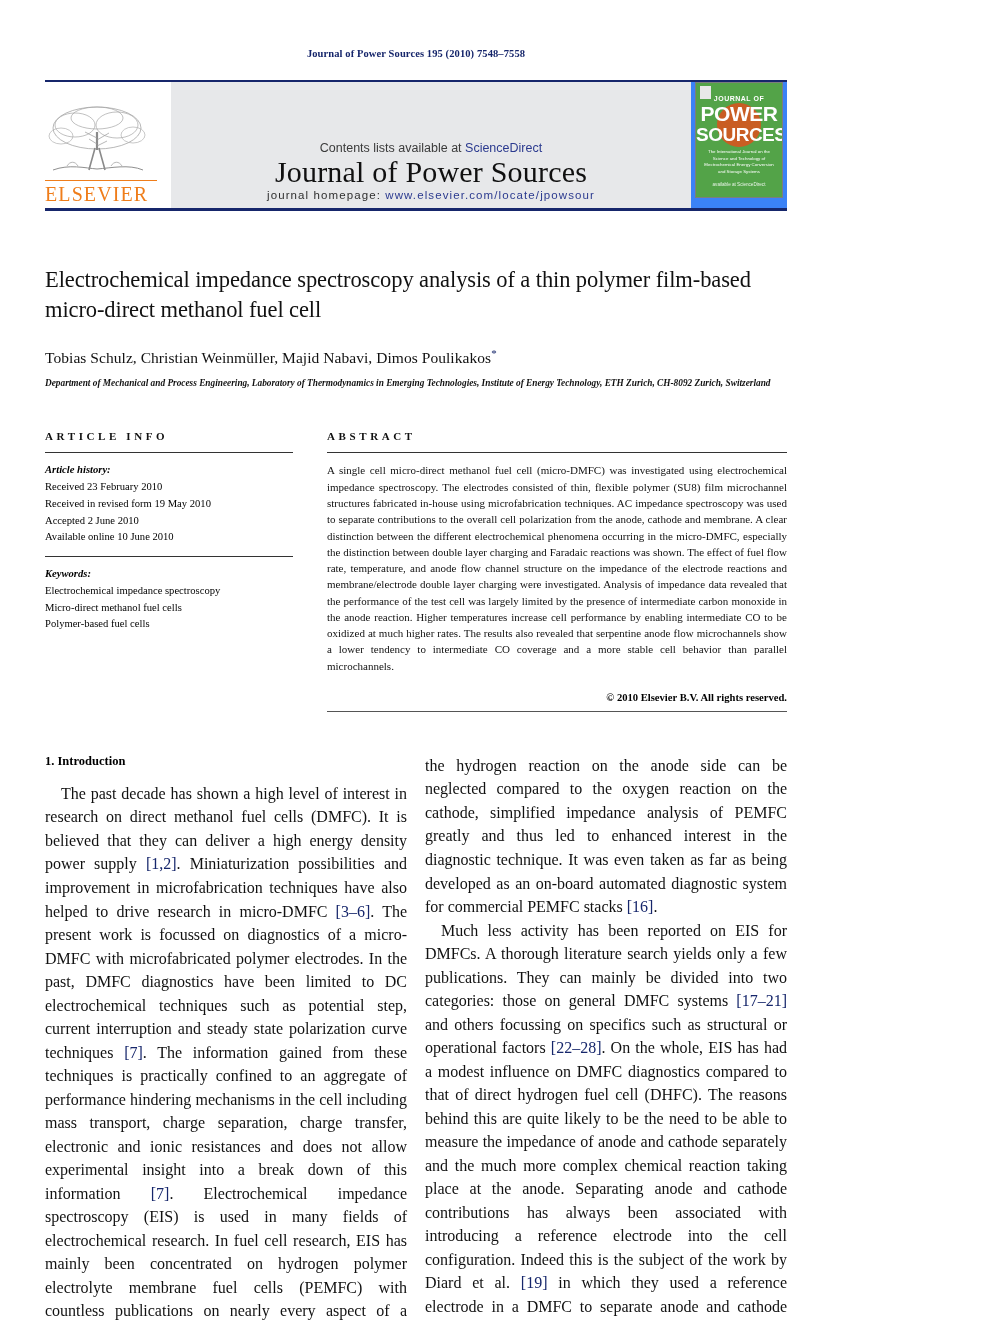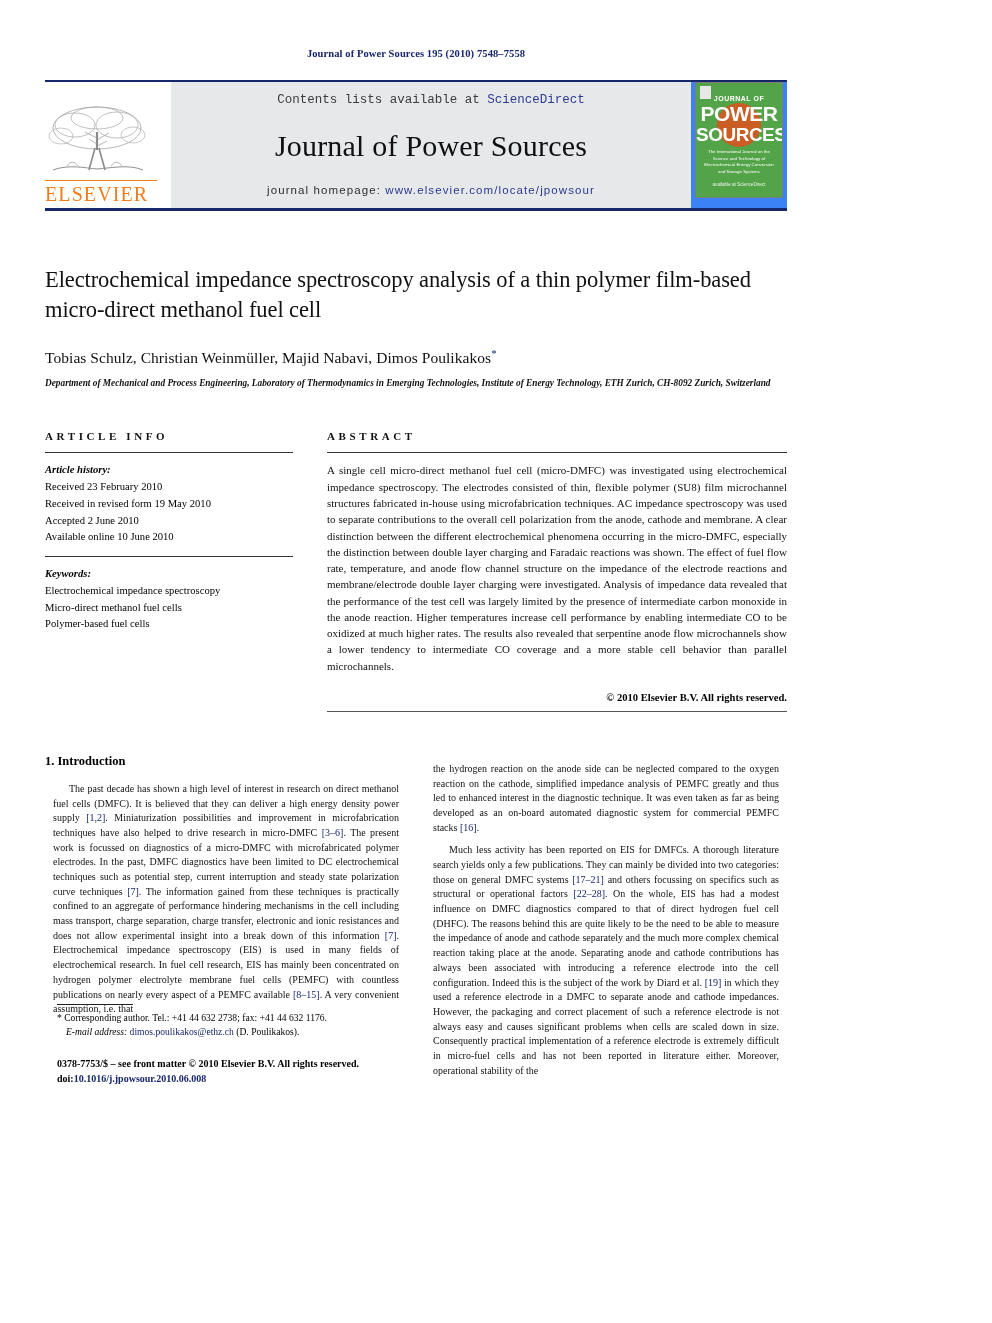--- a/index.html
+++ b/index.html
@@ -70,23 +70,24 @@
   .mast-center {
     flex: 1 1 auto;
     background: #e7e8ea;
     display: flex;
     flex-direction: column;
     align-items: center;
     justify-content: space-between;
     padding: 11px 0 12px 0;
   }
   .contents-line {
-    font-family: Liberation Mono, monospace;
+    font-family: Liberation Sans, sans-serif;
     font-size: 12.5px;
     color: #3b3b3b;
+    margin-top: 48px;
   }
   .contents-line .sd-link {
     color: #2b3a8f;
   }
   .journal-title {
     font-family: "Liberation Serif", serif;
     font-size: 30px;
     color: #101010;
     letter-spacing: 0.2px;
   }
@@ -262,25 +263,25 @@
     flex: 1 1 0;
     min-width: 0;
     position: relative;
   }
   .section-title {
     font-size: 12.5px;
     font-weight: bold;
     margin: 0 0 13px 0;
   }
   .para {
-    font-size: 10px;
+    font-size: 16px;
     line-height: 1.47;
     text-align: justify;
     text-indent: 16px;
-    margin: 8px;
+    margin: 0;
     color: #111111;
     hyphens: auto;
   }
   .para + .para { margin-top: 0; }
   .ref { color: #16266b; }
   .link { color: #16266b; }
 
   .footnote-wrap {
     position: absolute;
     left: 12px;

